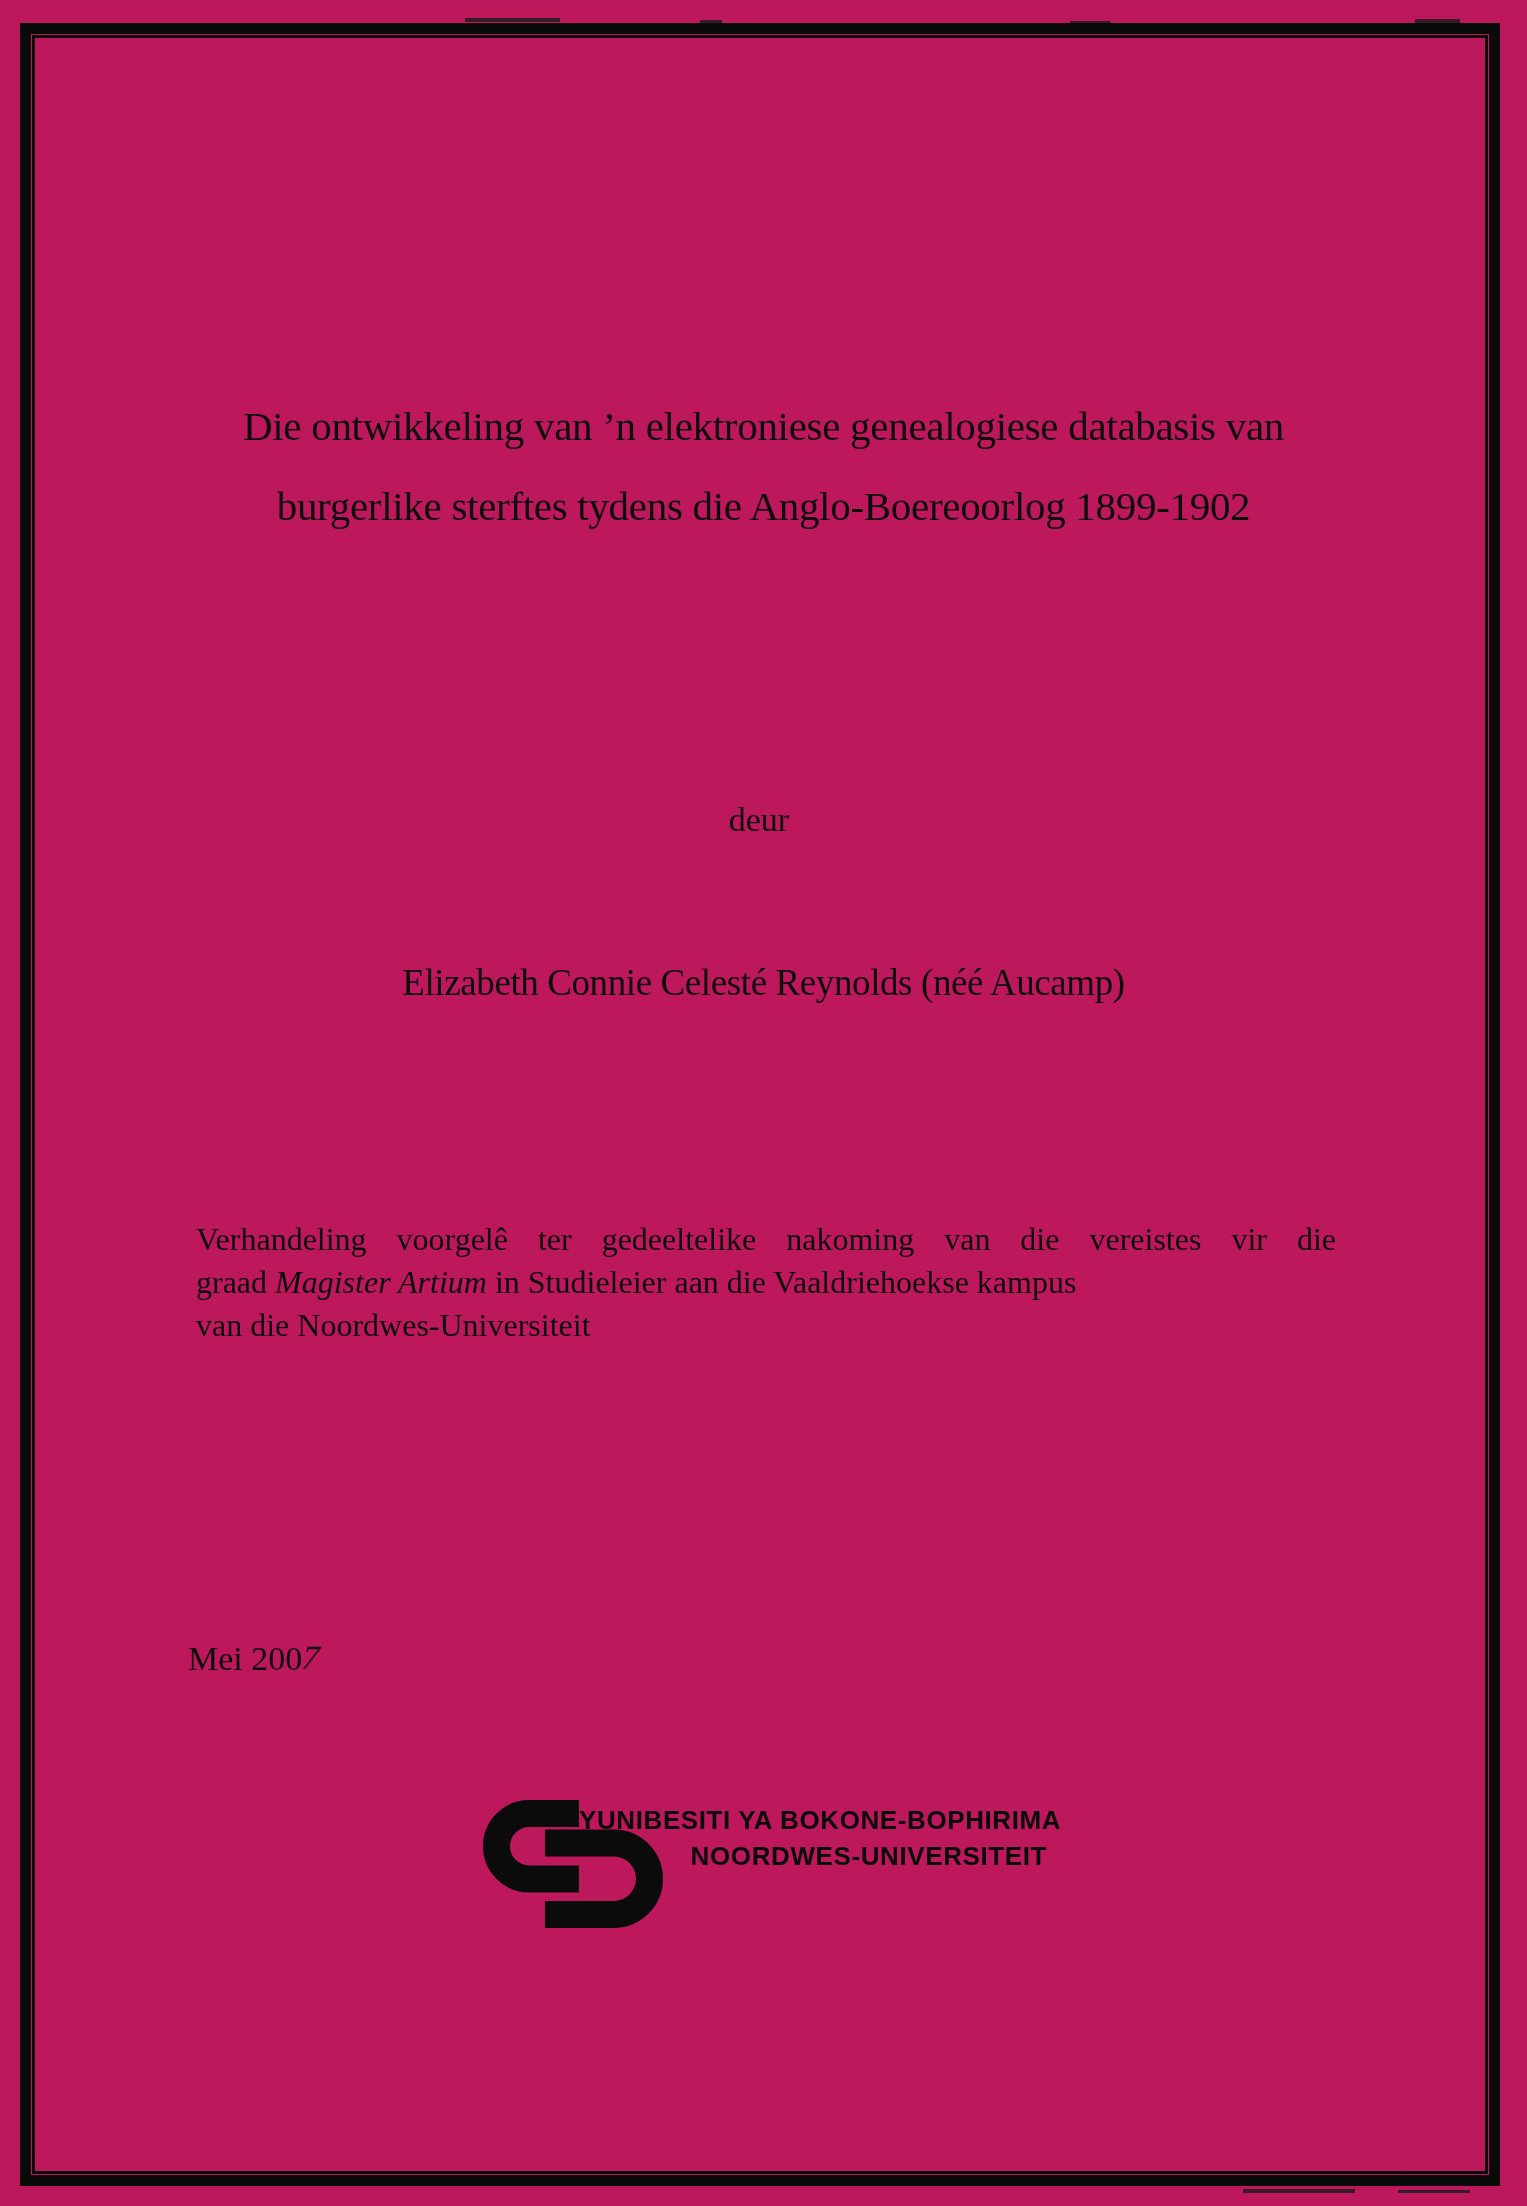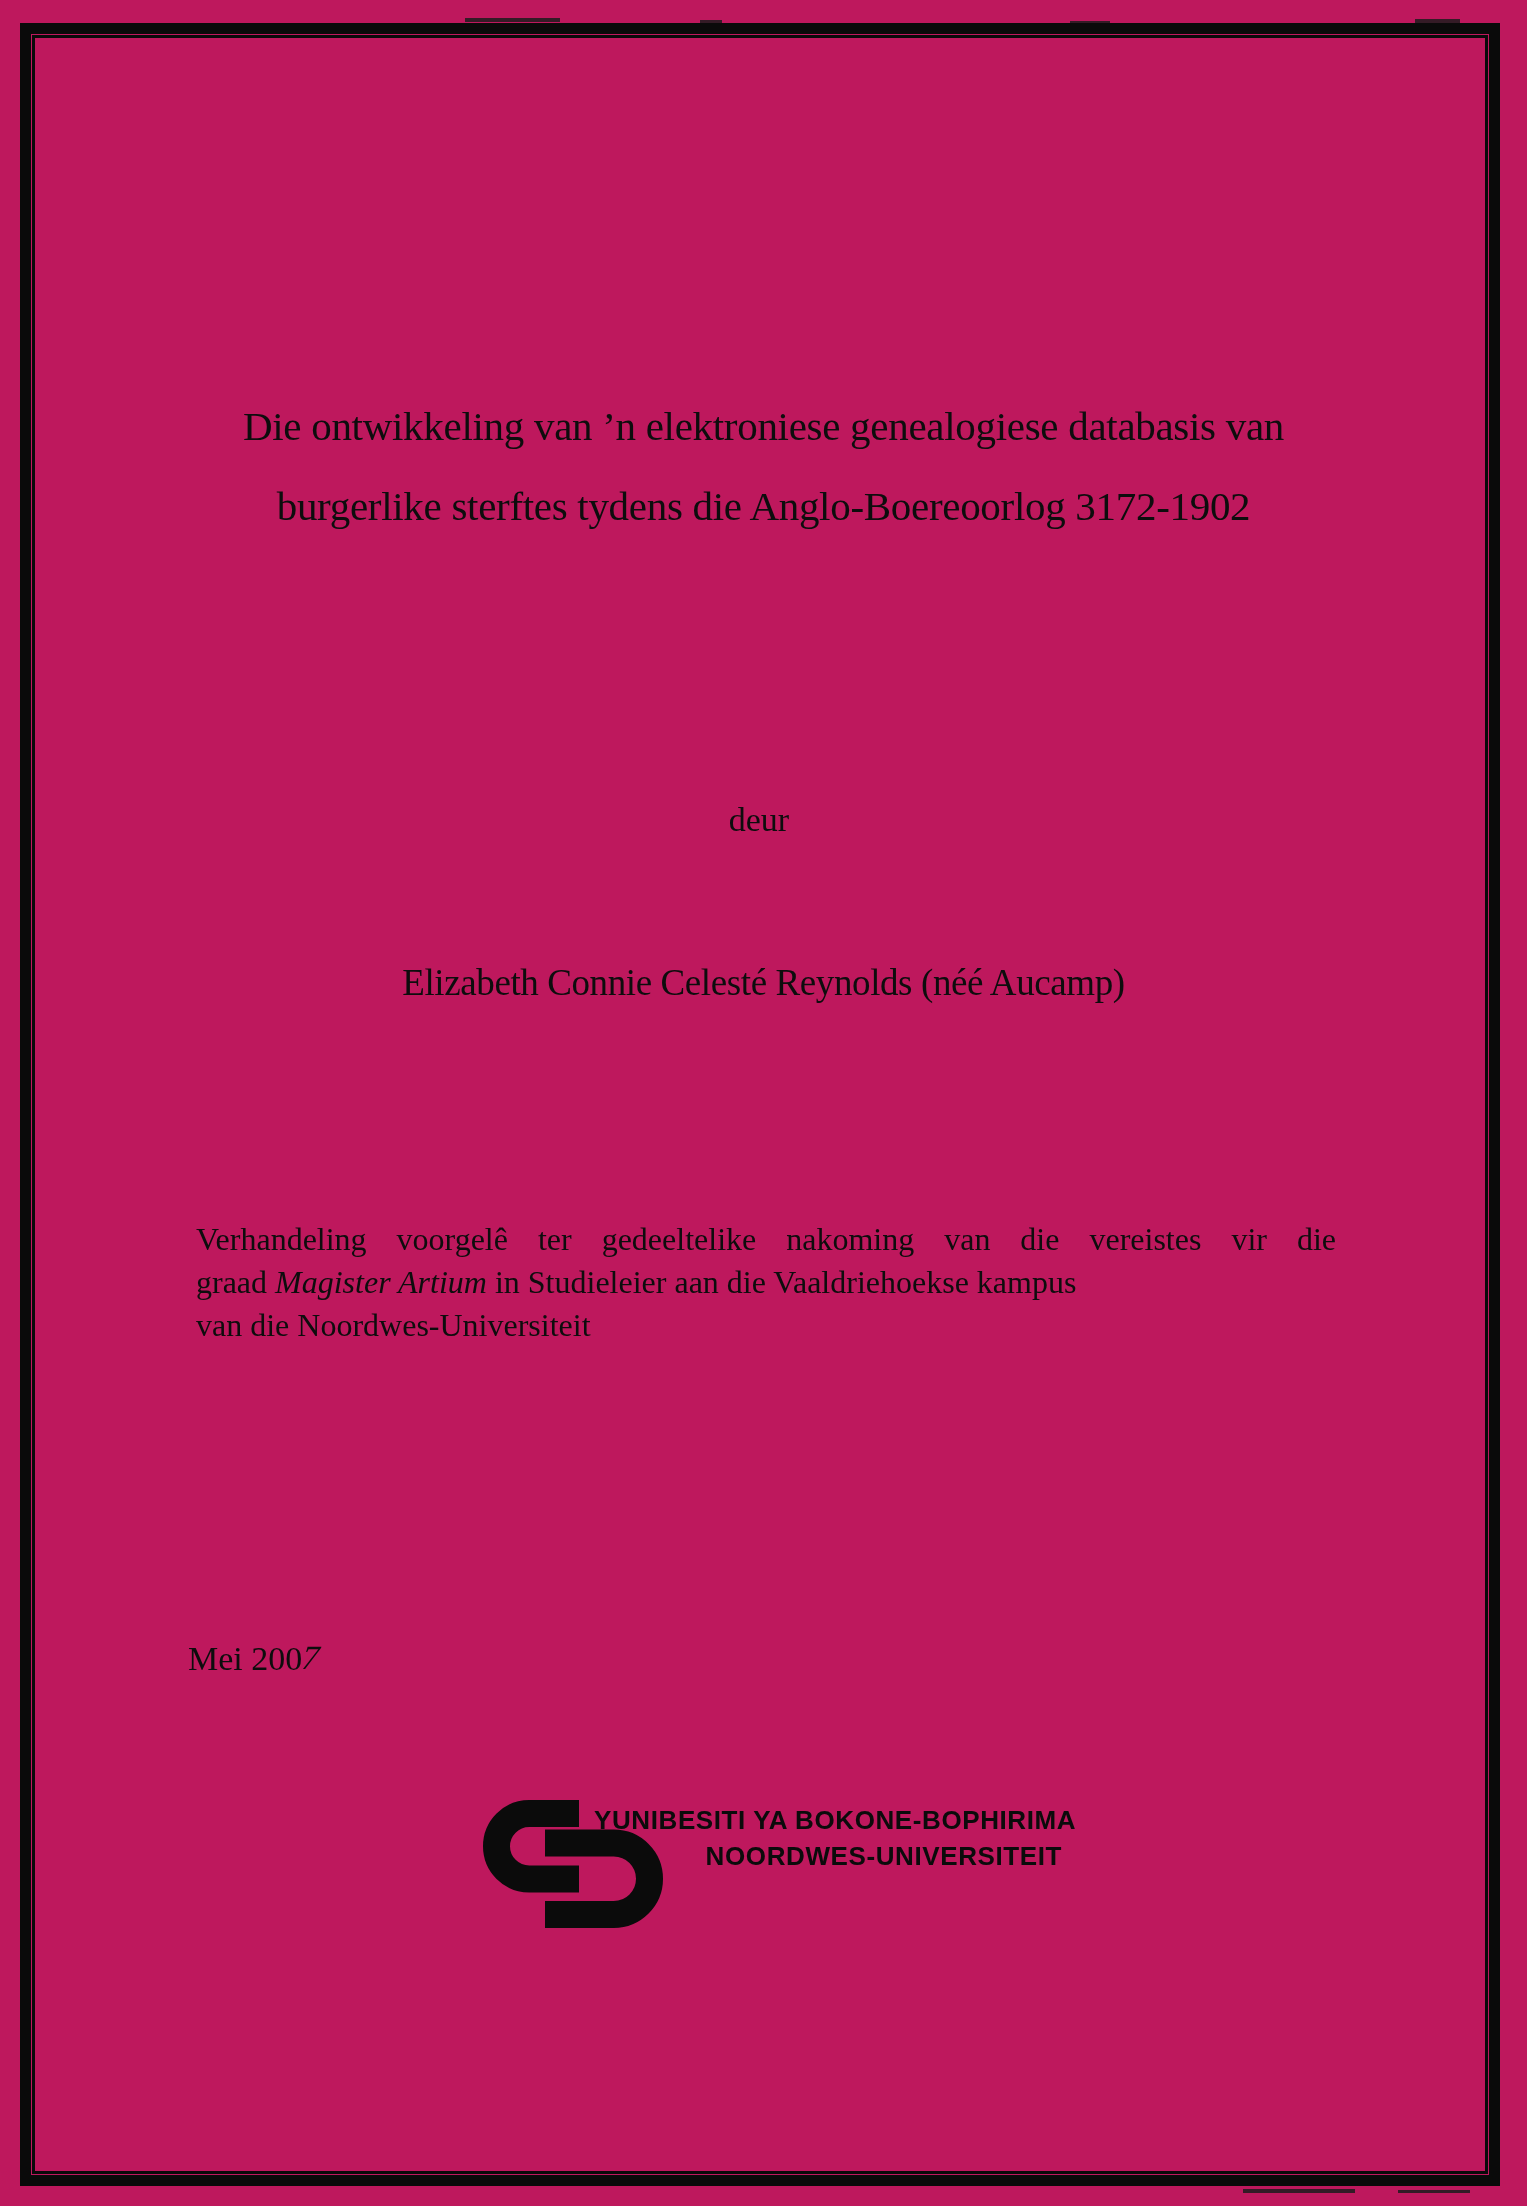--- a/index.html
+++ b/index.html
@@ -101,21 +101,21 @@
 
   .logo-mark {
     position: absolute;
     left: 483px;
     top: 1800px;
     width: 180px;
     height: 128px;
   }
   .logo-text {
     position: absolute;
-    left: 594px;
+    left: 579px;
     top: 1802px;
     width: 468px;
     text-align: right;
     font-family: "Liberation Sans", sans-serif;
     font-weight: bold;
     font-size: 26px;
     line-height: 36px;
     letter-spacing: 0.6px;
     color: #0b0b0b;
     white-space: nowrap;
@@ -132,21 +132,21 @@
   <div class="artifact a4"></div>
   <div class="artifact a5"></div>
   <div class="artifact a6"></div>
 
   <div class="frame-outer">
     <div class="frame-inner"></div>
   </div>
 
   <div class="title">
     <div>Die ontwikkeling van ’n elektroniese genealogiese databasis van</div>
-    <div>burgerlike sterftes tydens die Anglo-Boereoorlog 3172-1902</div>
+    <div>burgerlike sterftes tydens die Anglo-Boereoorlog 1899-1902</div>
   </div>
 
   <div class="byline">deur</div>
 
   <div class="author">Elizabeth Connie Celesté Reynolds (néé Aucamp)</div>
 
   <div class="submission">
     <div class="just">Verhandeling voorgelê ter gedeeltelike nakoming van die vereistes vir die</div>
     <div><span>graad </span><span class="it">Magister Artium</span><span> in Studieleier aan die Vaaldriehoekse kampus</span></div>
     <div>van die Noordwes-Universiteit</div>

